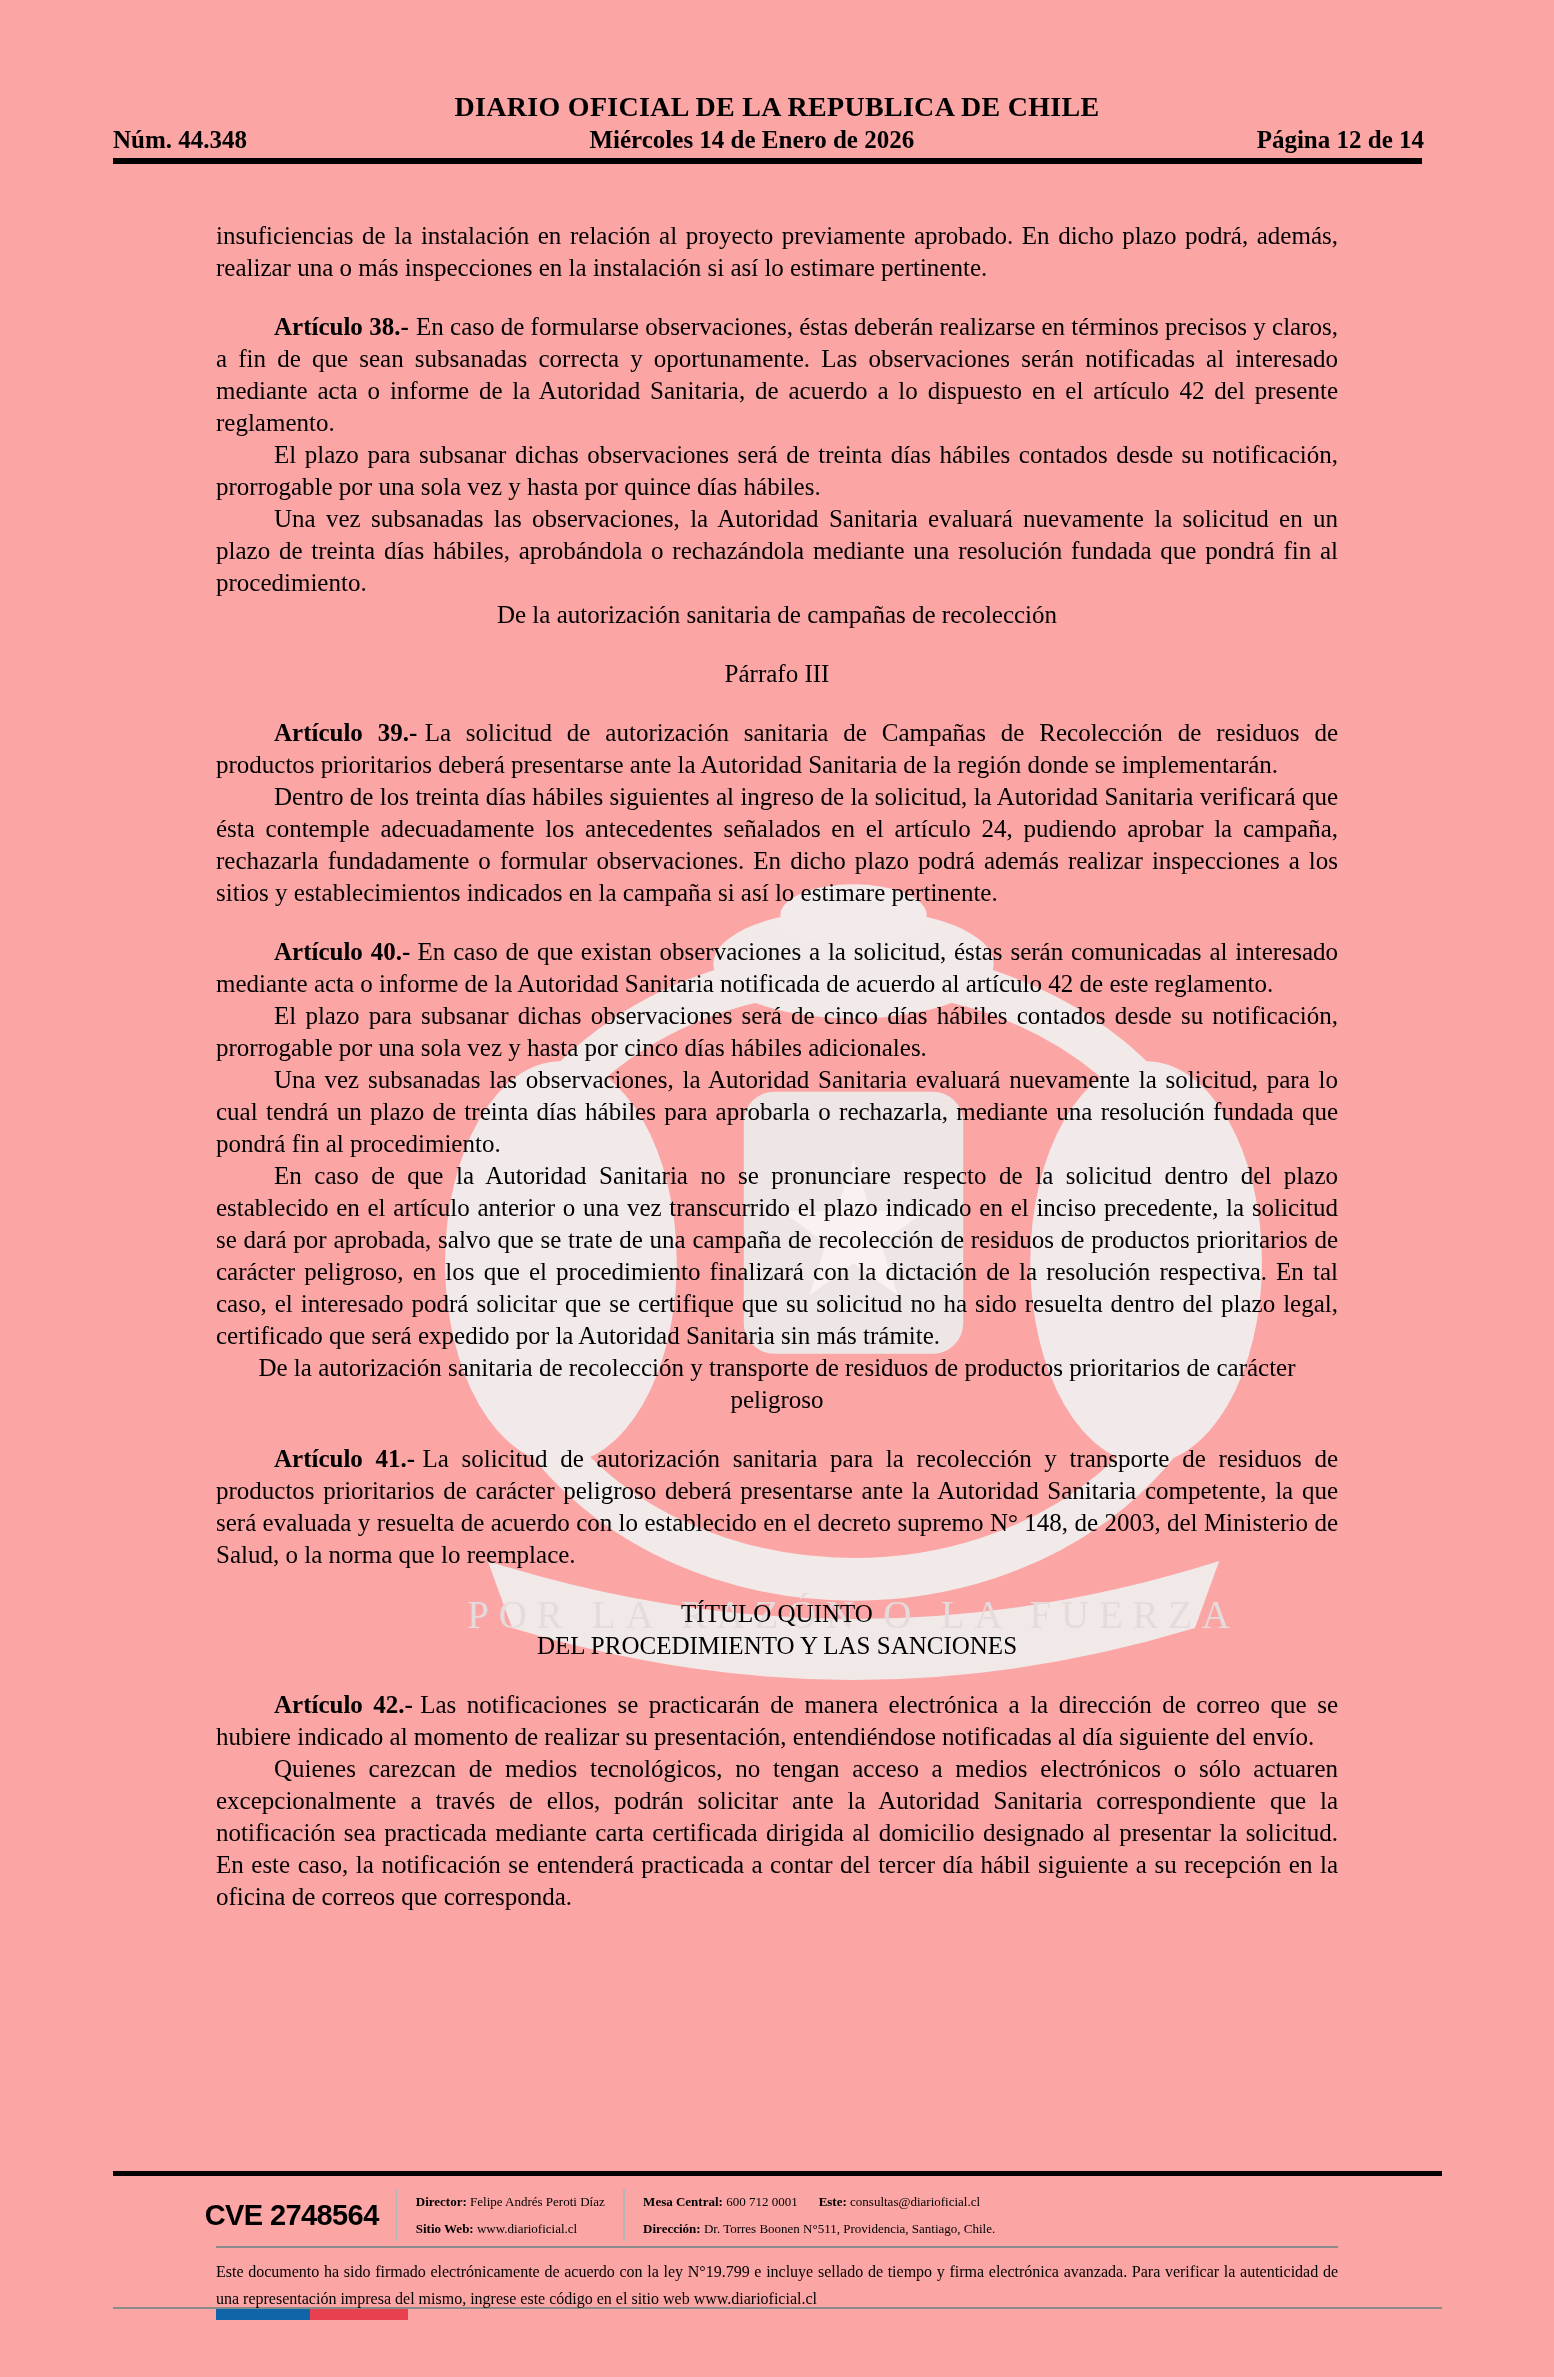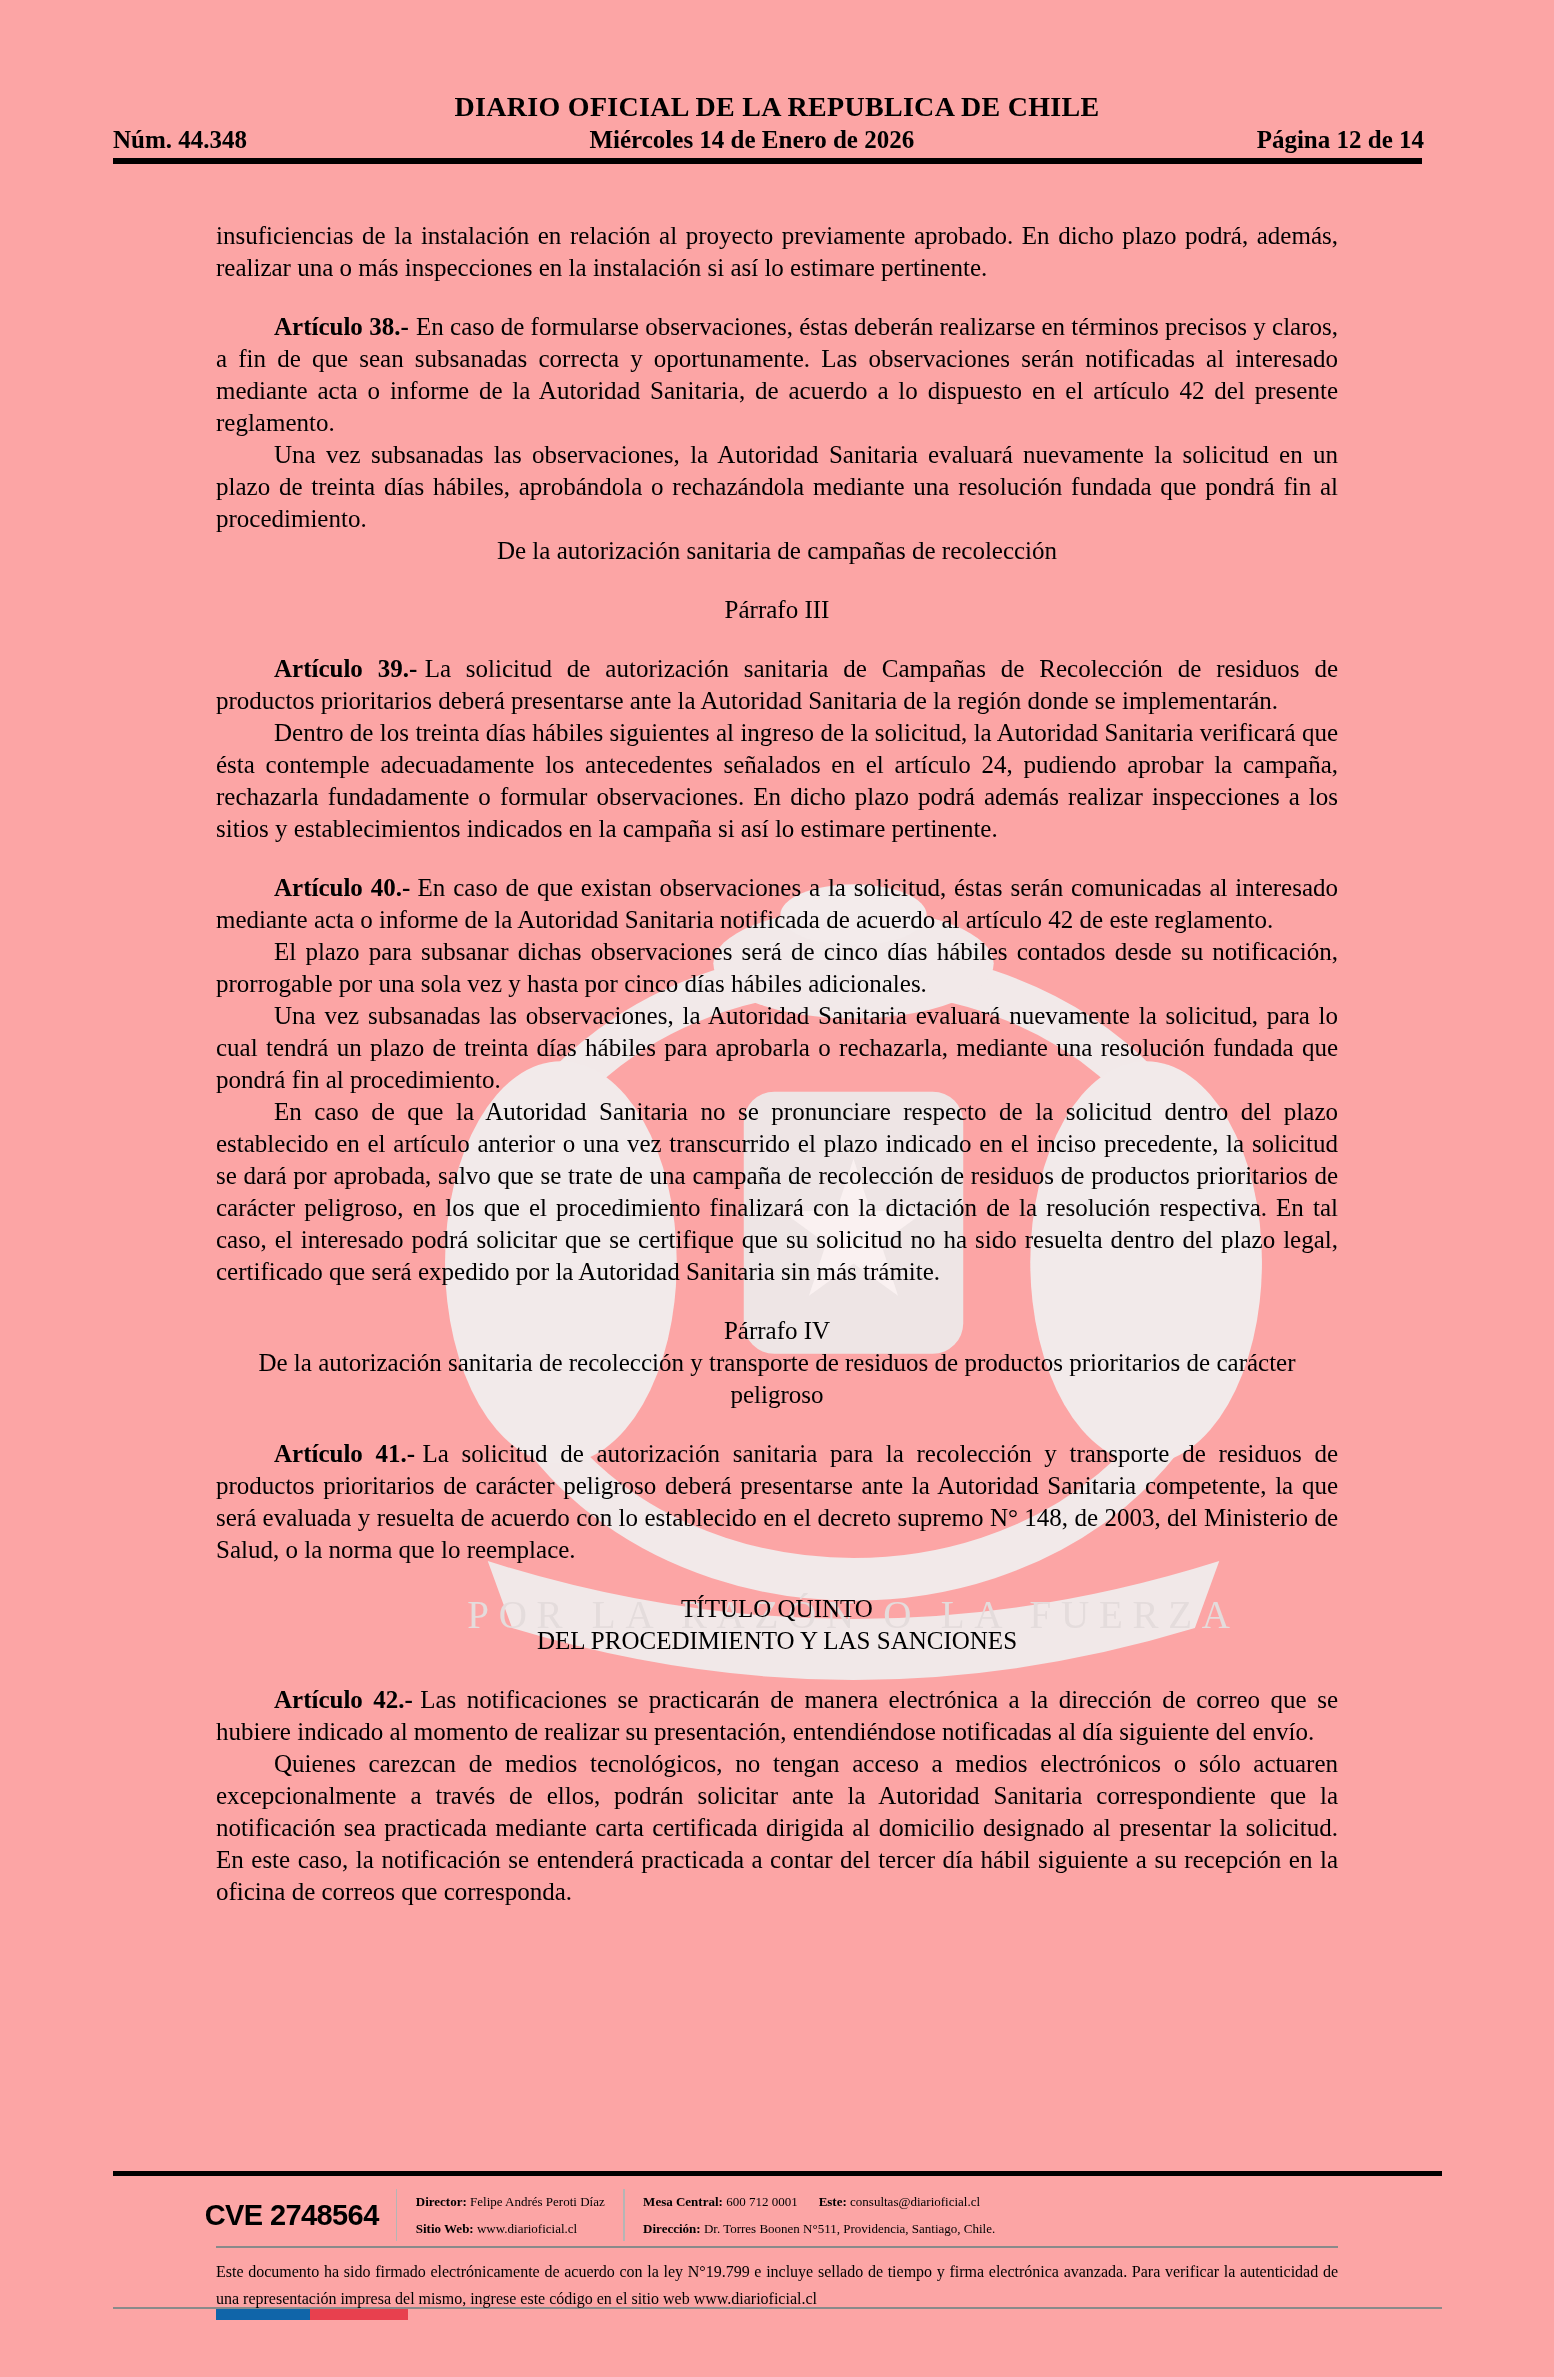--- a/index.html
+++ b/index.html
@@ -96,34 +96,34 @@
       <path d="M780 470 l28 86 h90 l-73 53 l28 86 l-73 -53 l-73 53 l28 -86 l-73 -53 h90 z" fill="#fafafa"></path>
       <path d="M180 1130 q600 190 1200 0 l-40 110 q-560 170 -1120 0 z" fill="#f0f0f0"></path>
       <text x="780" y="1240" text-anchor="middle" font-family="Liberation Serif, serif" font-size="64" letter-spacing="16" fill="#e2e2e2">POR LA RAZÓN O LA FUERZA</text>
     </svg>
   </div>
 
   <div class="doc-body">
     <p class="p noindent"><span>insuficiencias de la instalación en relación al proyecto previamente aprobado. En dicho plazo podrá, además, realizar una o más inspecciones en la instalación si así lo estimare pertinente.</span></p>
 
     <p class="p gap"><b class="lead">Artículo 38.-</b><span>En caso de formularse observaciones, éstas deberán realizarse en términos precisos y claros, a fin de que sean subsanadas correcta y oportunamente. Las observaciones serán notificadas al interesado mediante acta o informe de la Autoridad Sanitaria, de acuerdo a lo dispuesto en el artículo 42 del presente reglamento.</span></p>
+    <p class="p"><span>El plazo para subsanar dichas observaciones será de treinta días hábiles contados desde su notificación, prorrogable por una sola vez y hasta por quince días hábiles.</span></p>
     <p class="p"><span>Una vez subsanadas las observaciones, la Autoridad Sanitaria evaluará nuevamente la solicitud en un plazo de treinta días hábiles, aprobándola o rechazándola mediante una resolución fundada que pondrá fin al procedimiento.</span></p>
 
     <p class="h">De la autorización sanitaria de campañas de recolección</p>
     <p class="h gap">Párrafo III</p>
 
     <p class="p gap"><b class="lead">Artículo 39.-</b><span>La solicitud de autorización sanitaria de Campañas de Recolección de residuos de productos prioritarios deberá presentarse ante la Autoridad Sanitaria de la región donde se implementarán.</span></p>
     <p class="p"><span>Dentro de los treinta días hábiles siguientes al ingreso de la solicitud, la Autoridad Sanitaria verificará que ésta contemple adecuadamente los antecedentes señalados en el artículo 24, pudiendo aprobar la campaña, rechazarla fundadamente o formular observaciones. En dicho plazo podrá además realizar inspecciones a los sitios y establecimientos indicados en la campaña si así lo estimare pertinente.</span></p>
 
     <p class="p gap"><b class="lead">Artículo 40.-</b><span>En caso de que existan observaciones a la solicitud, éstas serán comunicadas al interesado mediante acta o informe de la Autoridad Sanitaria notificada de acuerdo al artículo 42 de este reglamento.</span></p>
     <p class="p"><span>El plazo para subsanar dichas observaciones será de cinco días hábiles contados desde su notificación, prorrogable por una sola vez y hasta por cinco días hábiles adicionales.</span></p>
     <p class="p"><span>Una vez subsanadas las observaciones, la Autoridad Sanitaria evaluará nuevamente la solicitud, para lo cual tendrá un plazo de treinta días hábiles para aprobarla o rechazarla, mediante una resolución fundada que pondrá fin al procedimiento.</span></p>
     <p class="p"><span>En caso de que la Autoridad Sanitaria no se pronunciare respecto de la solicitud dentro del plazo establecido en el artículo anterior o una vez transcurrido el plazo indicado en el inciso precedente, la solicitud se dará por aprobada, salvo que se trate de una campaña de recolección de residuos de productos prioritarios de carácter peligroso, en los que el procedimiento finalizará con la dictación de la resolución respectiva. En tal caso, el interesado podrá solicitar que se certifique que su solicitud no ha sido resuelta dentro del plazo legal, certificado que será expedido por la Autoridad Sanitaria sin más trámite.</span></p>
 
-    <p class="h gap">Párrafo IV</p>
     <p class="h">De la autorización sanitaria de recolección y transporte de residuos de productos prioritarios de carácter peligroso</p>
 
     <p class="p gap"><b class="lead">Artículo 41.-</b><span>La solicitud de autorización sanitaria para la recolección y transporte de residuos de productos prioritarios de carácter peligroso deberá presentarse ante la Autoridad Sanitaria competente, la que será evaluada y resuelta de acuerdo con lo establecido en el decreto supremo N° 148, de 2003, del Ministerio de Salud, o la norma que lo reemplace.</span></p>
 
     <p class="h gap">TÍTULO QUINTO</p>
     <p class="h">DEL PROCEDIMIENTO Y LAS SANCIONES</p>
 
     <p class="p gap"><b class="lead">Artículo 42.-</b><span>Las notificaciones se practicarán de manera electrónica a la dirección de correo que se hubiere indicado al momento de realizar su presentación, entendiéndose notificadas al día siguiente del envío.</span></p>
     <p class="p"><span>Quienes carezcan de medios tecnológicos, no tengan acceso a medios electrónicos o sólo actuaren excepcionalmente a través de ellos, podrán solicitar ante la Autoridad Sanitaria correspondiente que la notificación sea practicada mediante carta certificada dirigida al domicilio designado al presentar la solicitud. En este caso, la notificación se entenderá practicada a contar del tercer día hábil siguiente a su recepción en la oficina de correos que corresponda.</span></p>
   </div>

